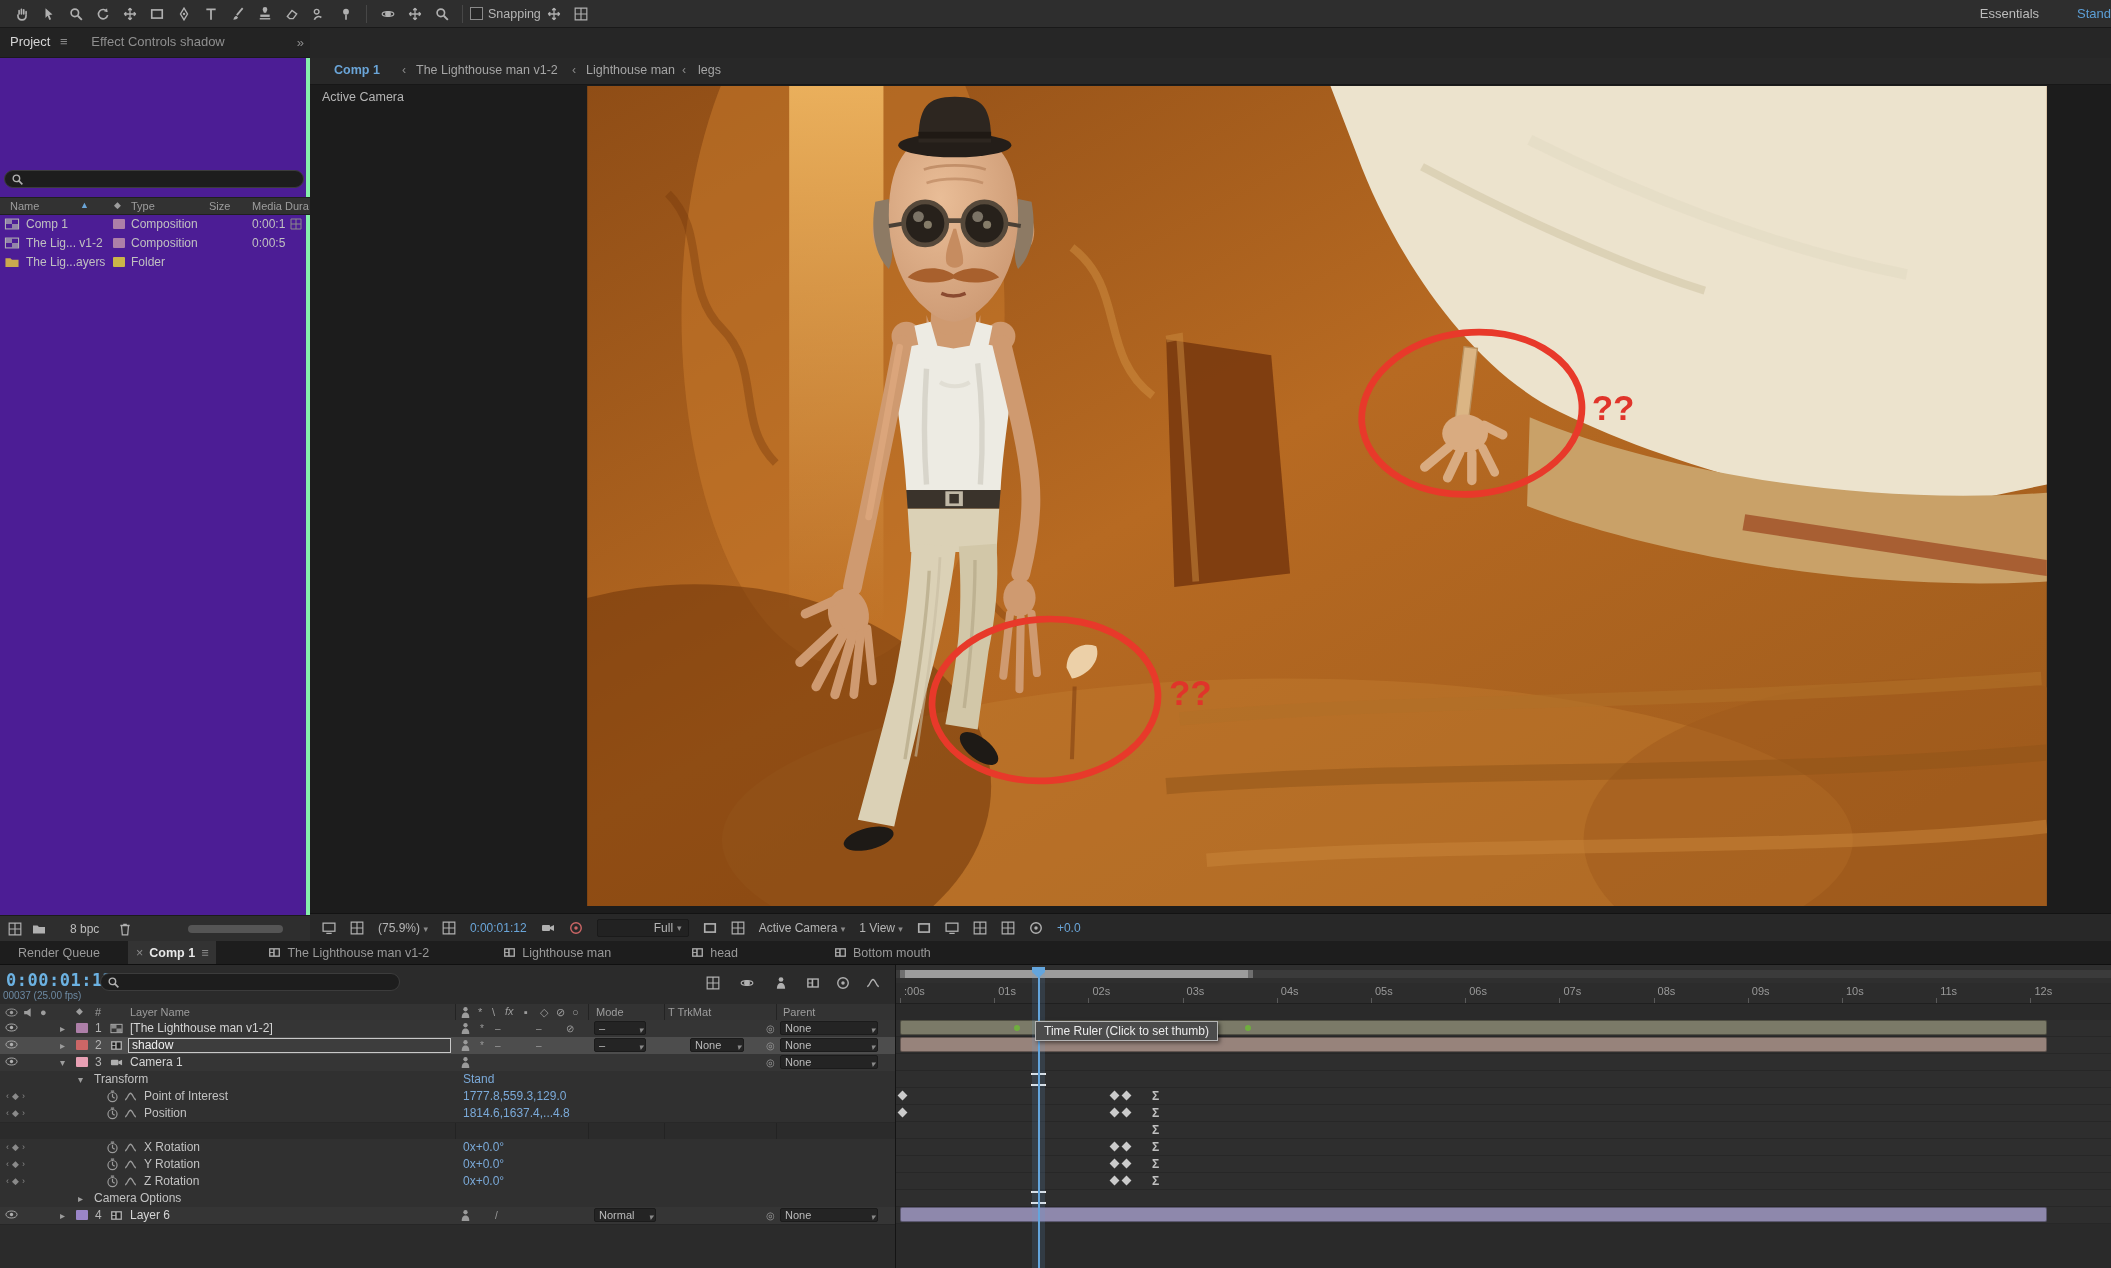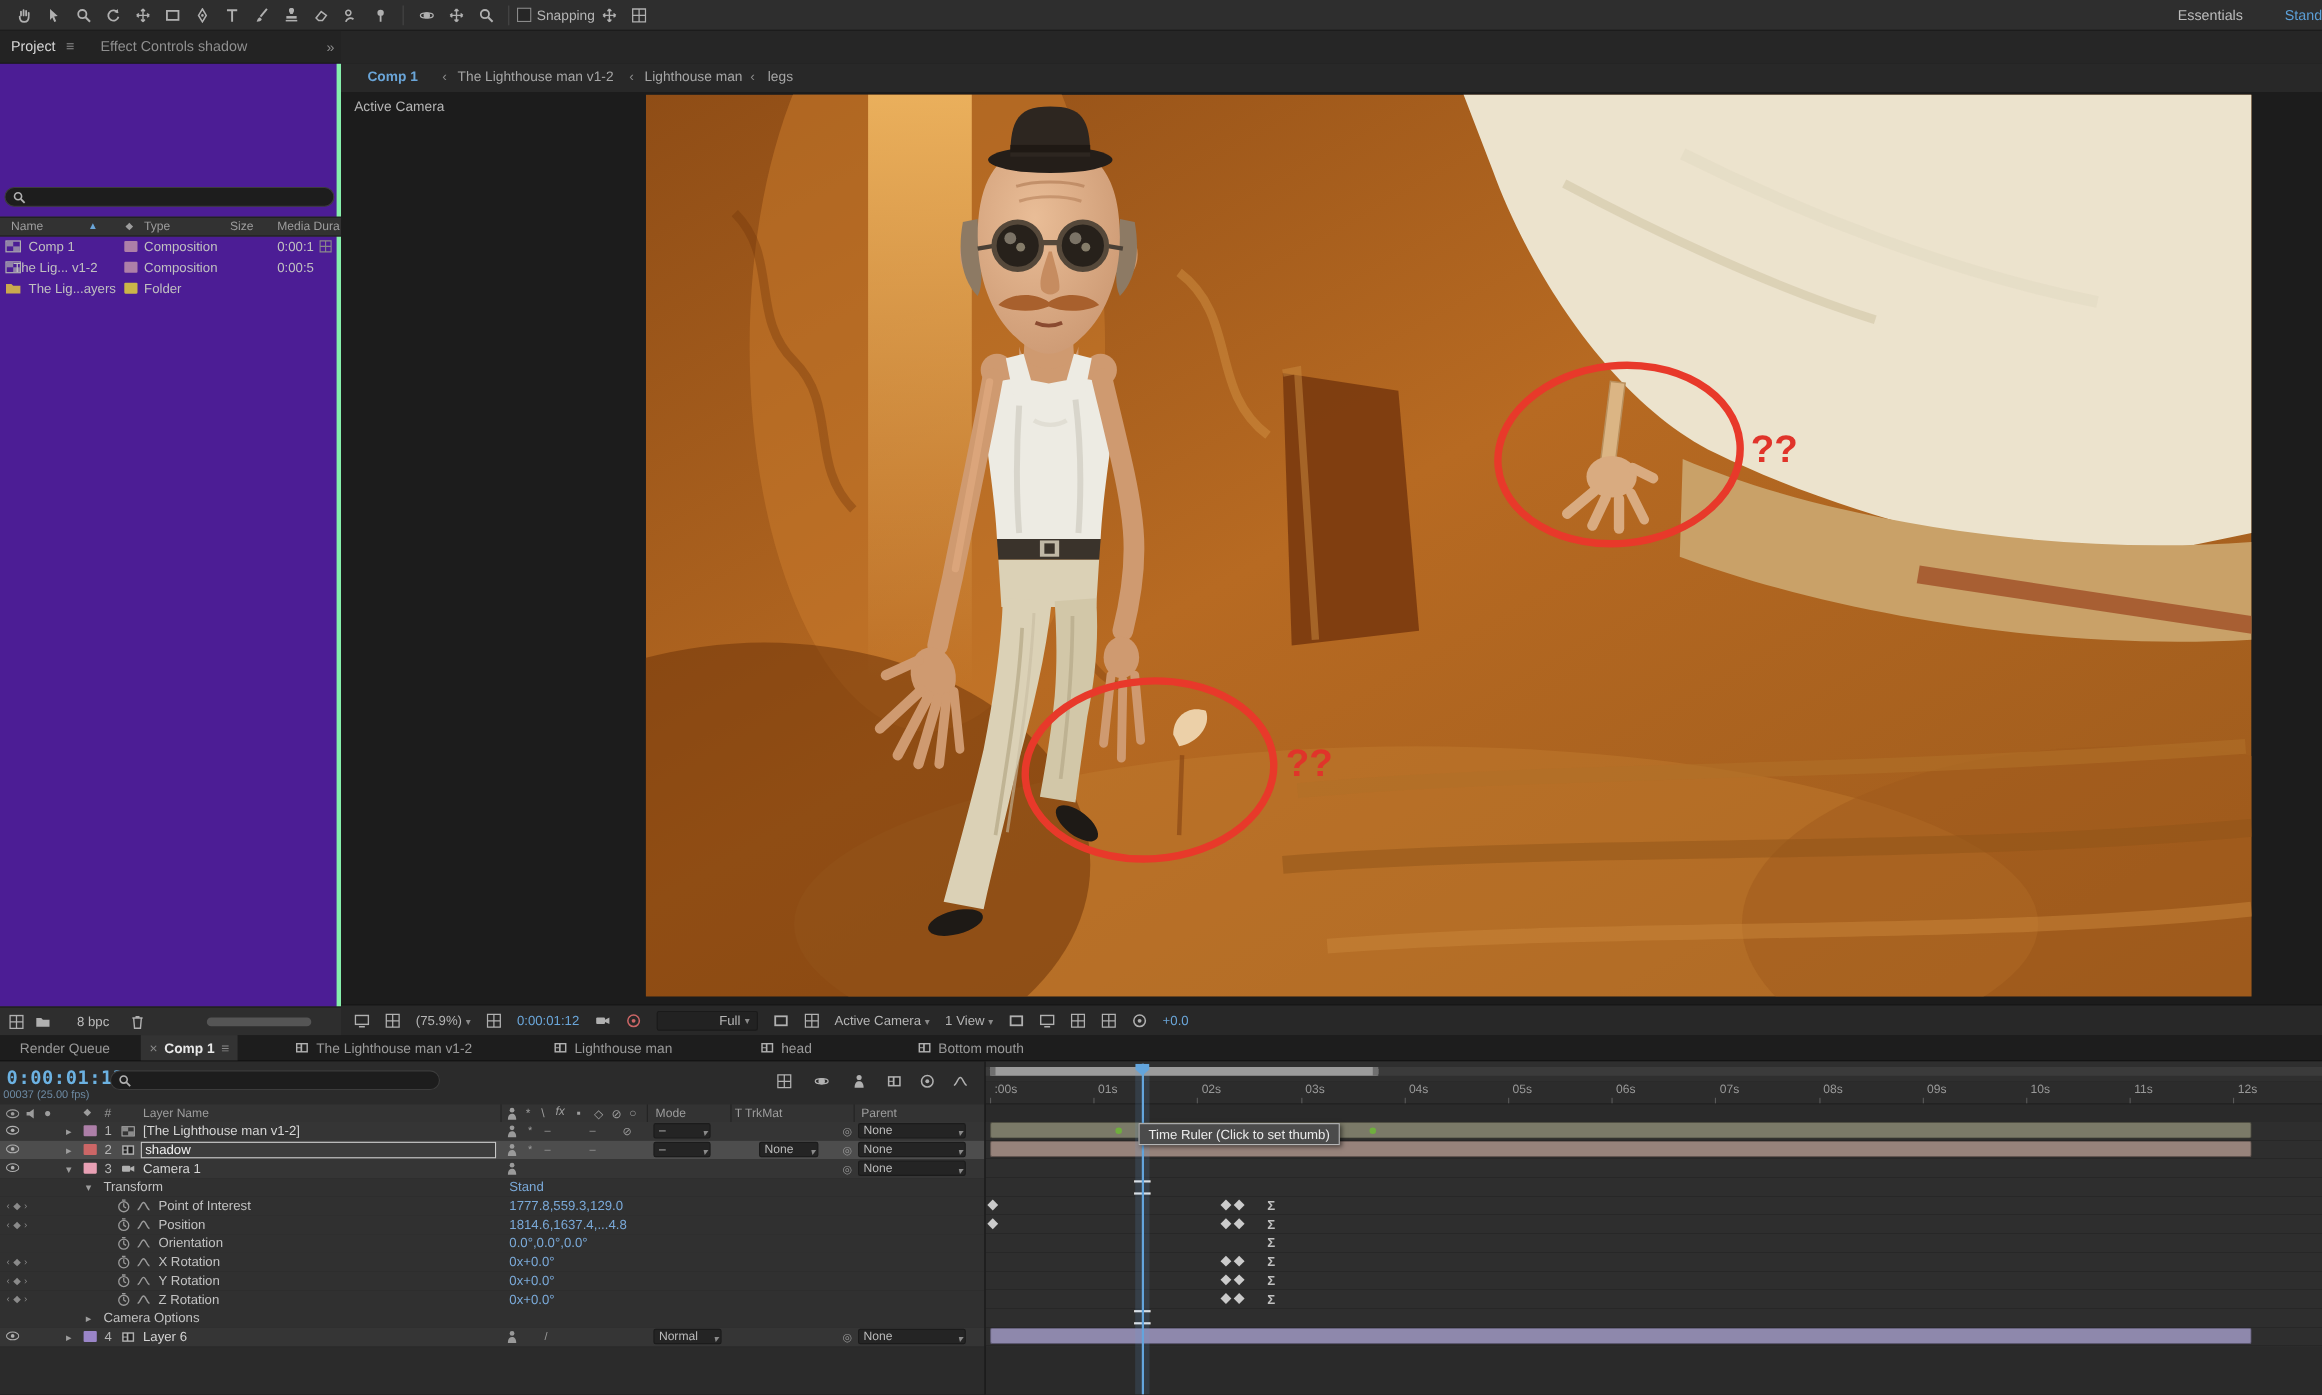--- a/index.html
+++ b/index.html
@@ -339,21 +339,21 @@
       <span class="abs nw" style="left:131px;top:2px">Composition</span>
       <span class="abs nw" style="left:252px;top:2px">0:00:1</span>
       <svg class="ic abs" style="left:290px;top:3px;width:12px;height:12px;color:#8a8a8a">
           <use href="#ic-grid"></use>
         </svg>
     </div>
     <div class="prow2" style="top:176px">
       <svg class="ic abs" style="left:4px;top:3px;width:16px;height:12px">
           <use href="#ic-comp"></use>
         </svg>
-      <span class="abs nw" style="left:12px;top:2px">The Lig... v1-2</span>
+      <span class="abs nw" style="left:26px;top:2px">The Lig... v1-2</span>
       <span class="chip abs" style="left:113px;top:4px;background:#ad7fa8"></span>
       <span class="abs nw" style="left:131px;top:2px">Composition</span>
       <span class="abs nw" style="left:252px;top:2px">0:00:5</span>
     </div>
     <div class="prow2" style="top:195px">
       <svg class="ic abs" style="left:4px;top:3px;width:16px;height:12px;color:#caa94e">
           <use href="#ic-folder"></use>
         </svg>
       <span class="abs nw" style="left:26px;top:2px">The Lig...ayers</span>
       <span class="chip abs" style="left:113px;top:4px;background:#cbb548"></span>
@@ -746,30 +746,20 @@
         <svg class="ic ic12" style="left:106px;top:2px;color:#9a9a9a">
             <use href="#ic-clock"></use>
           </svg>
         <svg class="ic ic12" style="left:124px;top:2px;color:#9a9a9a">
             <use href="#ic-graph"></use>
           </svg>
         <span class="plabel nw" style="left:144px">Position</span>
         <span class="pvalue nw" style="left:463px">1814.6,1637.4,...4.8</span>
       </div>
 
-      <div class="prow" style="top:157px">
-        <svg class="ic ic12" style="left:106px;top:2px;color:#9a9a9a">
-            <use href="#ic-clock"></use>
-          </svg>
-        <svg class="ic ic12" style="left:124px;top:2px;color:#9a9a9a">
-            <use href="#ic-graph"></use>
-          </svg>
-        <span class="plabel nw" style="left:144px">Orientation</span>
-        <span class="pvalue nw" style="left:463px">0.0°,0.0°,0.0°</span>
-      </div>
 
       <div class="prow" style="top:174px">
         <span class="knav" style="left:6px">‹◆›</span>
         <svg class="ic ic12" style="left:106px;top:2px;color:#9a9a9a">
             <use href="#ic-clock"></use>
           </svg>
         <svg class="ic ic12" style="left:124px;top:2px;color:#9a9a9a">
             <use href="#ic-graph"></use>
           </svg>
         <span class="plabel nw" style="left:144px">X Rotation</span>

